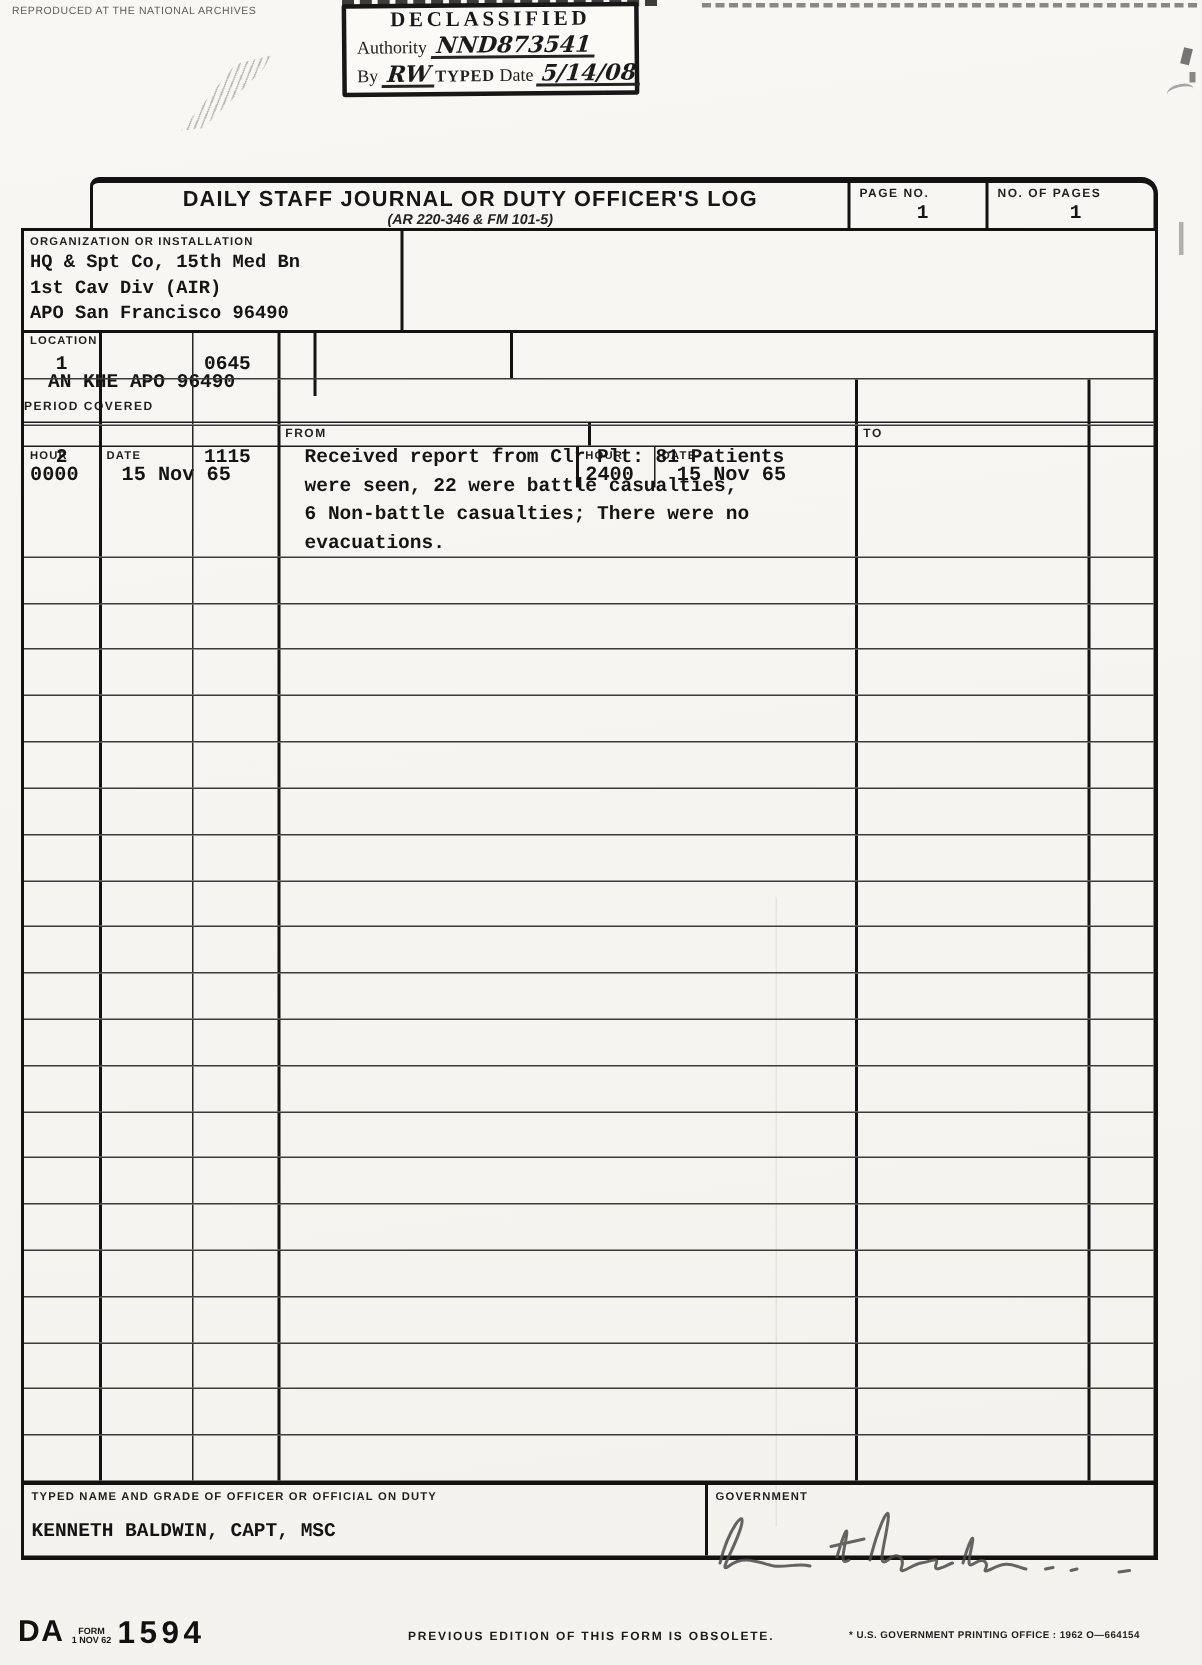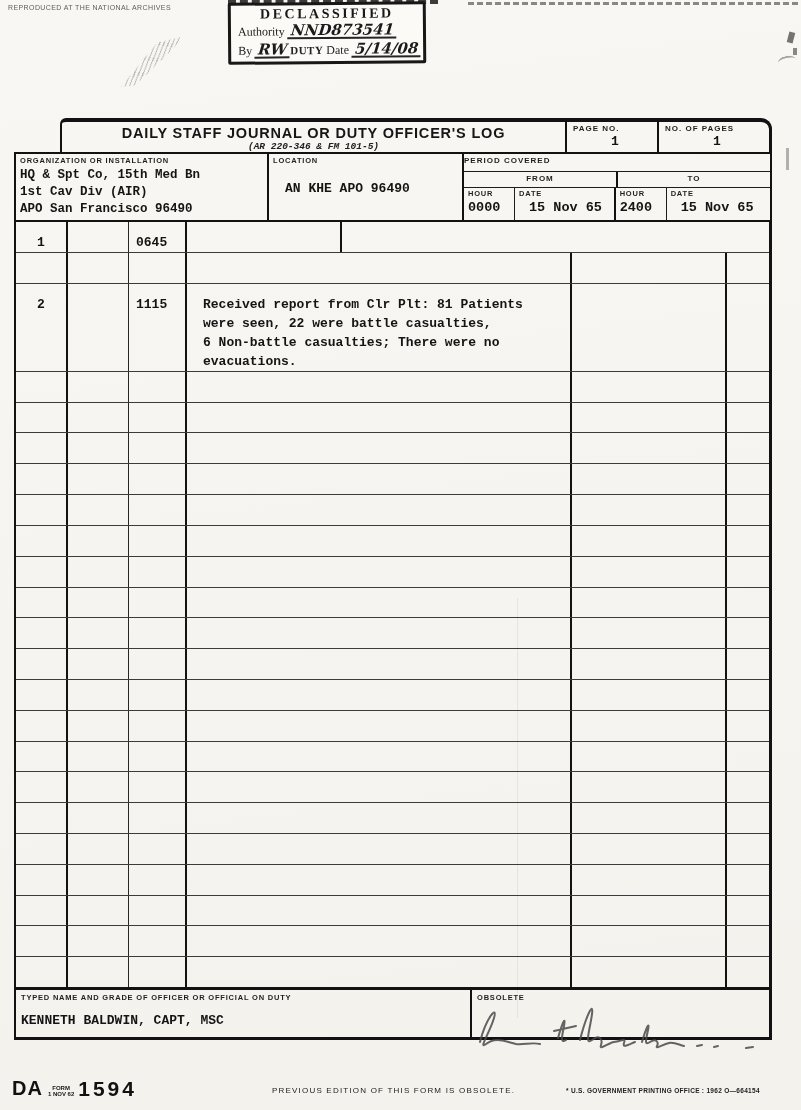--- a/index.html
+++ b/index.html
@@ -41,27 +41,27 @@
   .curl{position:absolute;left:778px;top:56px;width:18px;height:8px;border-top:2px solid #6f6f6f;
         border-radius:50%;opacity:.6;transform:rotate(-12deg);}
   .fold{position:absolute;left:517px;top:598px;width:1px;height:420px;background:rgba(70,70,70,.08);}
   
   .form{position:absolute;left:14px;top:118px;width:758px;}
   .title-row{margin-left:46px;height:34px;display:flex;box-sizing:border-box;
     border:2px solid #121212;border-top-width:4px;border-right-width:3px;border-bottom:none;
     border-radius:6px 11px 0 0;}
   .title-main{flex:1;border-right:2px solid #121212;text-align:center;padding-top:3px;}
   .title-main .t1{font-size:14.5px;font-weight:bold;letter-spacing:.8px;color:#161616;}
-  .title-main .t2{font-family:Liberation Mono, monospace;font-style:italic;font-weight:bold;font-size:9.5px;color:#222;}
+  .title-main .t2{font-family:Liberation Sans, sans-serif;font-style:italic;font-weight:bold;font-size:9.5px;color:#222;}
   .title-cell{box-sizing:border-box;padding:2px 0 0 6px;}
   .title-cell .val{text-align:center;font-size:13px;margin-top:1px;}
   .tc-pageno{width:92px;border-right:2px solid #121212;}
   .tc-pages{width:110px;}
   
-  .info-row{display:flex;height:70px;box-sizing:border-box;border:2px solid #121212;}
+  .info-row{display:flex;height:70px;box-sizing:border-box;border:2px solid #121212;flex-direction:column;}
   .org-cell{width:253px;box-sizing:border-box;border-right:2px solid #121212;padding:2px 4px;}
   .org-lines{font-size:12.5px;line-height:17px;margin-top:2px;}
   .loc-cell{width:195px;box-sizing:border-box;border-right:2px solid #121212;padding:2px 4px;}
   .loc-val{font-size:13px;margin-top:16px;padding-left:12px;}
   .period-cell{flex:1;display:flex;flex-direction:column;}
   .period-title{height:15px;border-bottom:1px solid #1d1d1d;padding-top:2px;}
   .fromto{display:flex;height:15px;border-bottom:1px solid #1d1d1d;}
   .fromto>div{flex:1;text-align:center;padding-top:2px;}
   .ft-from{border-right:2px solid #121212;}
   .hourdate{display:flex;flex:1;}
@@ -103,21 +103,21 @@
     border-left:2px solid #121212;border-right:3px solid #121212;border-bottom:3px solid #121212;}
   .sig-typed{width:456px;box-sizing:border-box;border-right:2px solid #121212;padding:3px 5px;}
   .sig-typed .typed{font-size:13px;margin-top:11px;}
   .sig-cell{flex:1;position:relative;padding:3px 5px;box-sizing:border-box;}
   .sig-svg{position:absolute;left:-10px;top:6px;overflow:visible;z-index:4;}
   
   .footer-da{position:absolute;left:12px;top:1077px;display:flex;align-items:flex-end;}
   .da-big{font-size:20px;font-weight:900;letter-spacing:1px;color:#111;line-height:22px;}
   .form-stack{font-size:6px;font-weight:bold;line-height:6px;margin:0 4px 2px 5px;text-align:center;color:#161616;}
   .num-big{font-size:21px;font-weight:bold;letter-spacing:3px;color:#111;line-height:21px;}
-  .footer-obsolete{position:absolute;left:272px;top:1086px;font-size:8px;font-weight:normal;letter-spacing:1.2px;color:#1b1b1b;}
+  .footer-obsolete{position:absolute;left:272px;top:1086px;font-size:8px;font-weight:bold;letter-spacing:1.2px;color:#1b1b1b;}
   .footer-gpo{position:absolute;left:566px;top:1087px;font-size:6.5px;font-weight:bold;letter-spacing:.3px;color:#222;}
 </style>
 </head>
 <body>
 
 <div class="page">
 
   <div class="archive-note">REPRODUCED AT THE NATIONAL ARCHIVES</div>
   <div class="dash1"></div>
   <div class="dash2"></div>
@@ -129,21 +129,21 @@
   <div class="fold"></div>
 
   <div class="stamp">
     <div class="stamp-title">DECLASSIFIED</div>
     <div class="stamp-line">
       <span>Authority</span>
       <span class="hand">NND873541</span>
     </div>
     <div class="stamp-line">
       <span>By</span>
-      <span class="hand">RW</span><span class="stamp-nara">DUTY</span>
+      <span class="hand">RW</span><span class="stamp-nara">TYPED</span>
       <span>Date</span>
       <span class="hand">5/14/08</span>
     </div>
   </div>
 
   <div class="form">
 
     <div class="title-row">
       <div class="title-main">
         <div class="t1">DAILY STAFF JOURNAL OR DUTY OFFICER'S LOG</div>
@@ -398,21 +398,21 @@
           <div class="g-cell c-inl"></div>
         </div>
       </div>
 
     <div class="sig-row">
       <div class="sig-typed">
         <div class="lbl-sm">TYPED NAME AND GRADE OF OFFICER OR OFFICIAL ON DUTY</div>
         <div class="typed">KENNETH BALDWIN, CAPT, MSC</div>
       </div>
       <div class="sig-cell">
-        <div class="lbl-sm">OBSOLETE</div>
+        <div class="lbl-sm">GOVERNMENT</div>
         <svg class="sig-svg" width="300" height="58" viewBox="0 0 300 58">
           <path d="M18,46 C24,22 36,8 32,22 C28,36 16,54 24,48 C34,40 44,46 54,48 C62,49 70,46 78,48 M96,42 C100,28 104,18 102,30 C100,40 98,48 104,44 M92,35 L114,30 M118,44 C124,20 132,4 130,18 C128,34 122,50 130,44 C137,38 141,43 139,49 C137,55 146,47 152,46 C160,45 164,41 162,47 C160,53 168,48 173,46 M180,46 C184,32 188,24 186,34 C184,44 182,50 188,46 C194,42 197,46 195,50 C193,54 201,48 207,47 C213,46 217,49 222,50 M235,50 L240,49 M252,51 L256,50 M284,52 L291,51" fill="none" stroke="#4a4a4a" stroke-width="2" stroke-linecap="round" opacity="0.85"></path>
         </svg>
       </div>
     </div>
   </div>
 
   <div class="footer-da">
     <span class="da-big">DA</span>
     <span class="form-stack">

